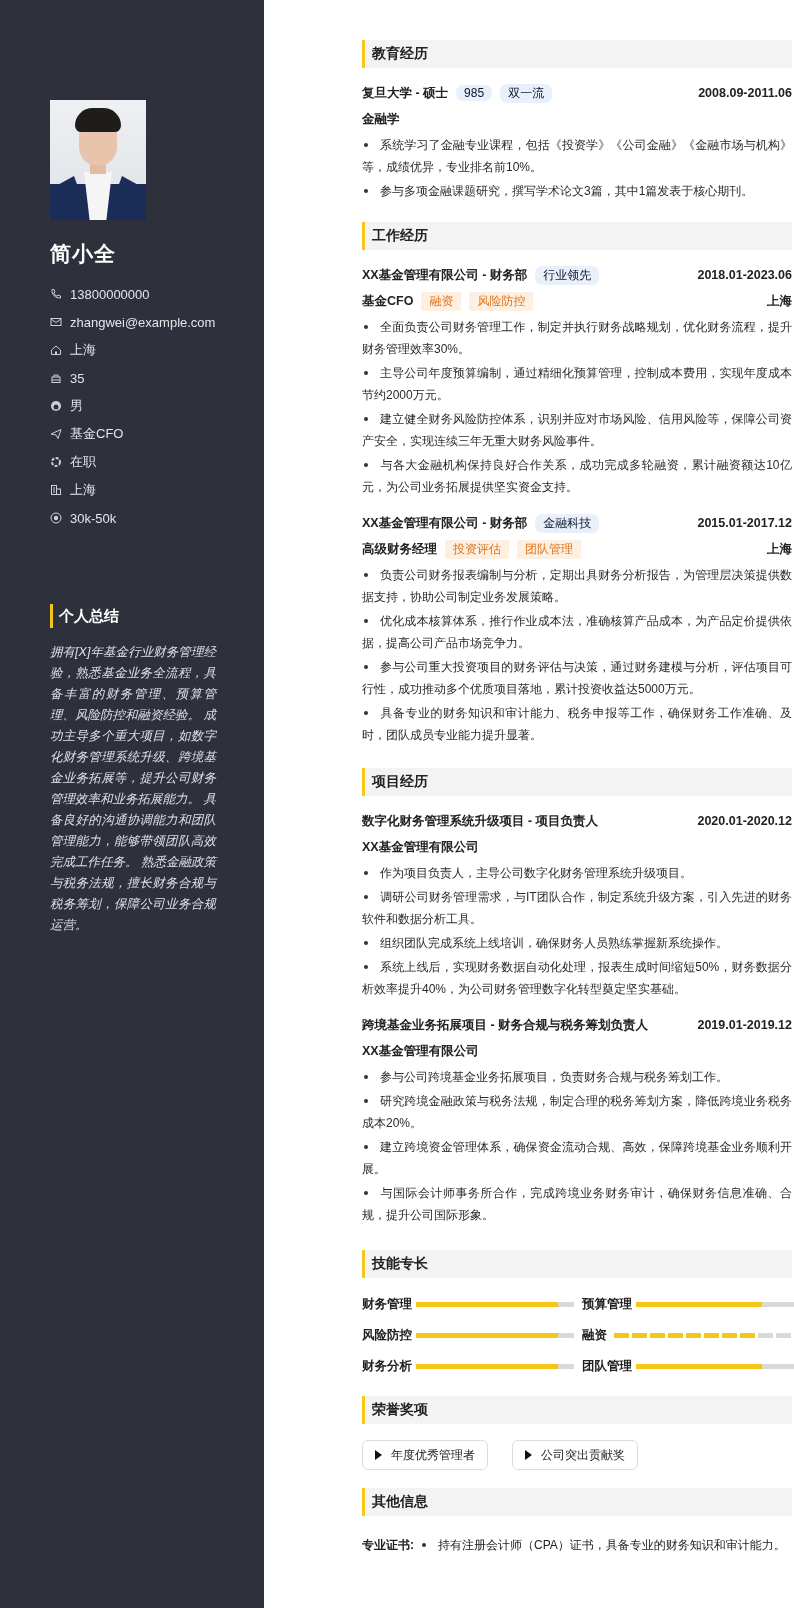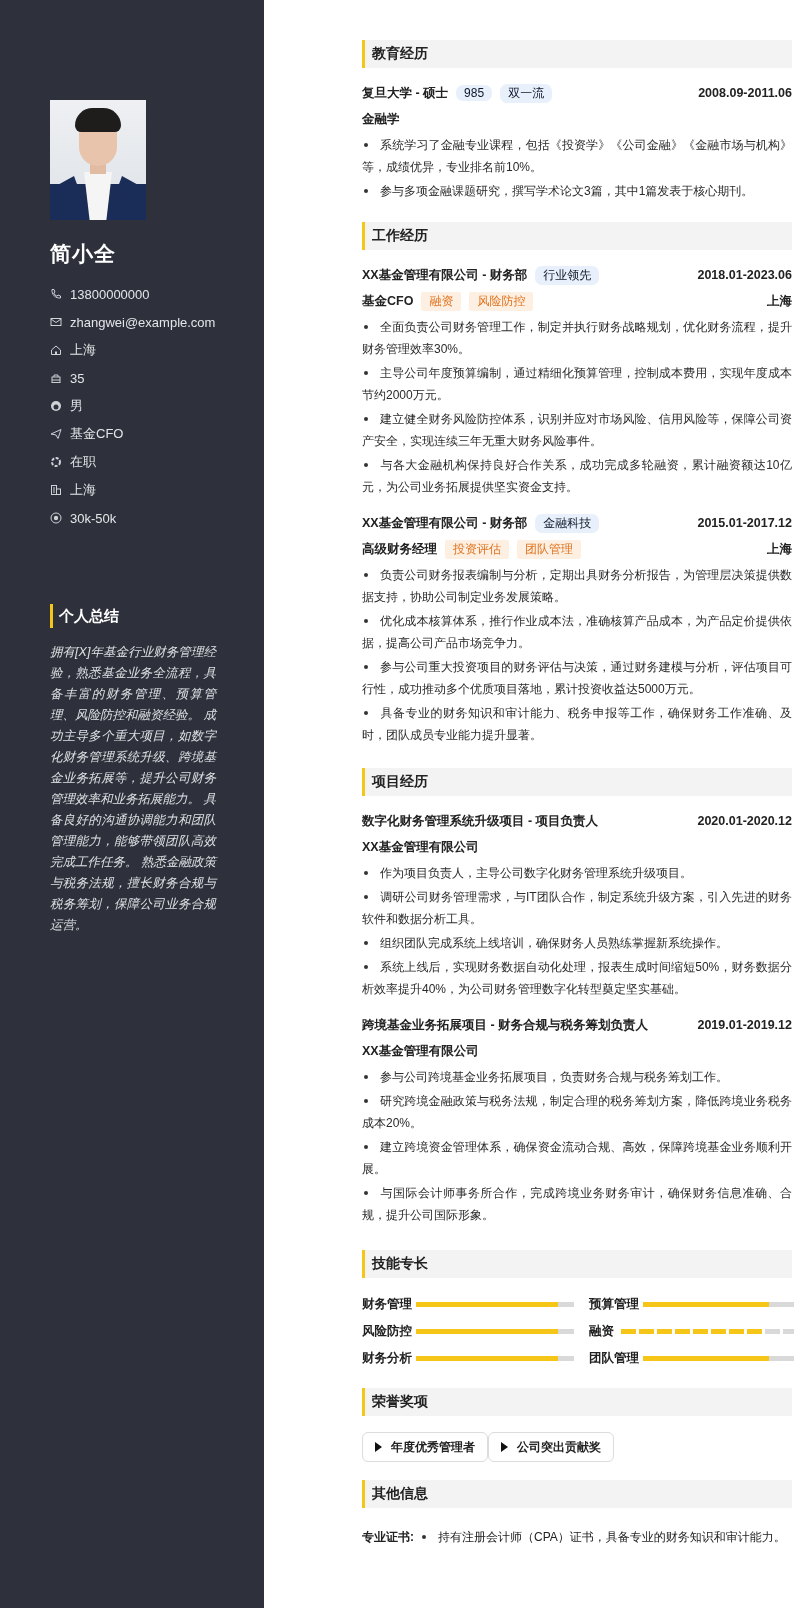--- a/index.html
+++ b/index.html
@@ -30,31 +30,31 @@
   .entry-row { display: flex; align-items: center; justify-content: space-between; height: 26px; font-size: 12.5px; }
   .entry-row .left { display: flex; align-items: center; font-weight: bold; }
   .entry-row .right { font-weight: bold; }
   .tag { font-weight: normal; font-size: 12px; padding: 1px 8px; margin-left: 8px; border-radius: 2px; }
   .tag.blue { background: #e7f0fb; color: #0f172a; border-radius: 7px; }
   .tag.orange { background: #fdf0e3; color: #e0731d; }
   .bullets { list-style: none; font-size: 12px; color: #2a2a2a; line-height: 22px; margin-top: 2px; }
   .bullets li { margin-bottom: 2px; text-align: justify; }
   .bullets li .dot { display: inline-block; width: 4px; height: 4px; background: #333; border-radius: 50%; vertical-align: middle; margin: 0 12px 2px 2px; }
 
-  .skills { display: grid; grid-template-columns: 220px 220px; row-gap: 11px; column-gap: 0px; margin-top: 16px; gap: 7px; }
+  .skills { display: grid; grid-template-columns: 220px 220px; row-gap: 11px; column-gap: 0px; margin-top: 16px; }
   .skill { display: flex; align-items: center; height: 20px; font-size: 12.5px; font-weight: bold; }
   .skill .lbl { width: 54px; white-space: nowrap; }
   .skill .track { position: relative; width: 158px; height: 5px; background: #d9d9d9; margin-left: 0; }
   .skill .fill { position: absolute; left: 0; top: 0; height: 5px; background: #f5c518; }
   .skill.lbl-short .lbl { width: 32px; }
   .skill .dashes { display: flex; gap: 3px; }
   .skill .dashes span { width: 15px; height: 5px; background: #d9d9d9; }
   .skill .dashes span.on { background: #f5c518; }
 
-  .awards { display: flex; gap: 0; margin-top: 16px; font-weight: bold; }
+  .awards { display: flex; gap: 24px; margin-top: 16px; }
   .award { display: flex; align-items: center; height: 30px; padding: 0 12px; border: 1px solid #dcdcdc; border-radius: 6px; font-size: 12px; color: #222; background: #fff; }
   .award .tri { width: 0; height: 0; border-left: 7px solid #111; border-top: 5px solid transparent; border-bottom: 5px solid transparent; margin-right: 9px; }
 
   .other { display: flex; margin-top: 18px; font-size: 12px; }
   .other .k { font-weight: bold; width: 58px; white-space: nowrap; line-height: 22px; }
   .other ul { list-style: none; width: 372px; line-height: 22px; }
   .other ul li { margin-bottom: 2px; }
   .other ul li .dot { display: inline-block; width: 4px; height: 4px; background: #333; border-radius: 50%; vertical-align: middle; margin: 0 12px 2px 2px; }
 </style>
 </head>

